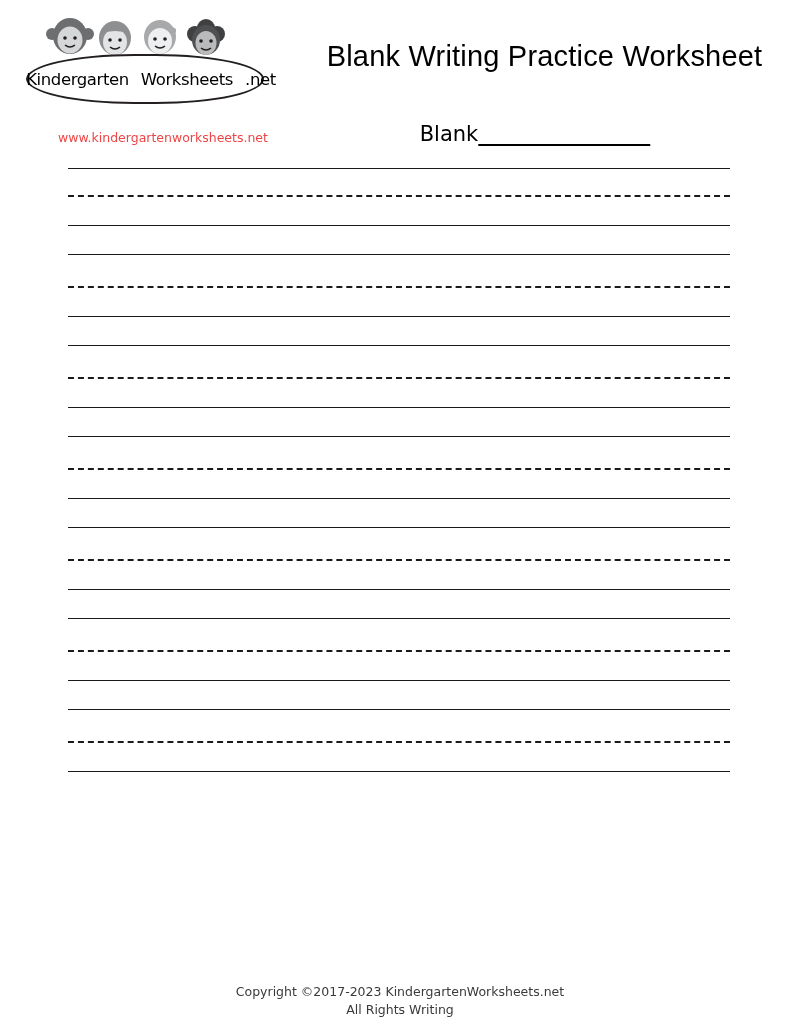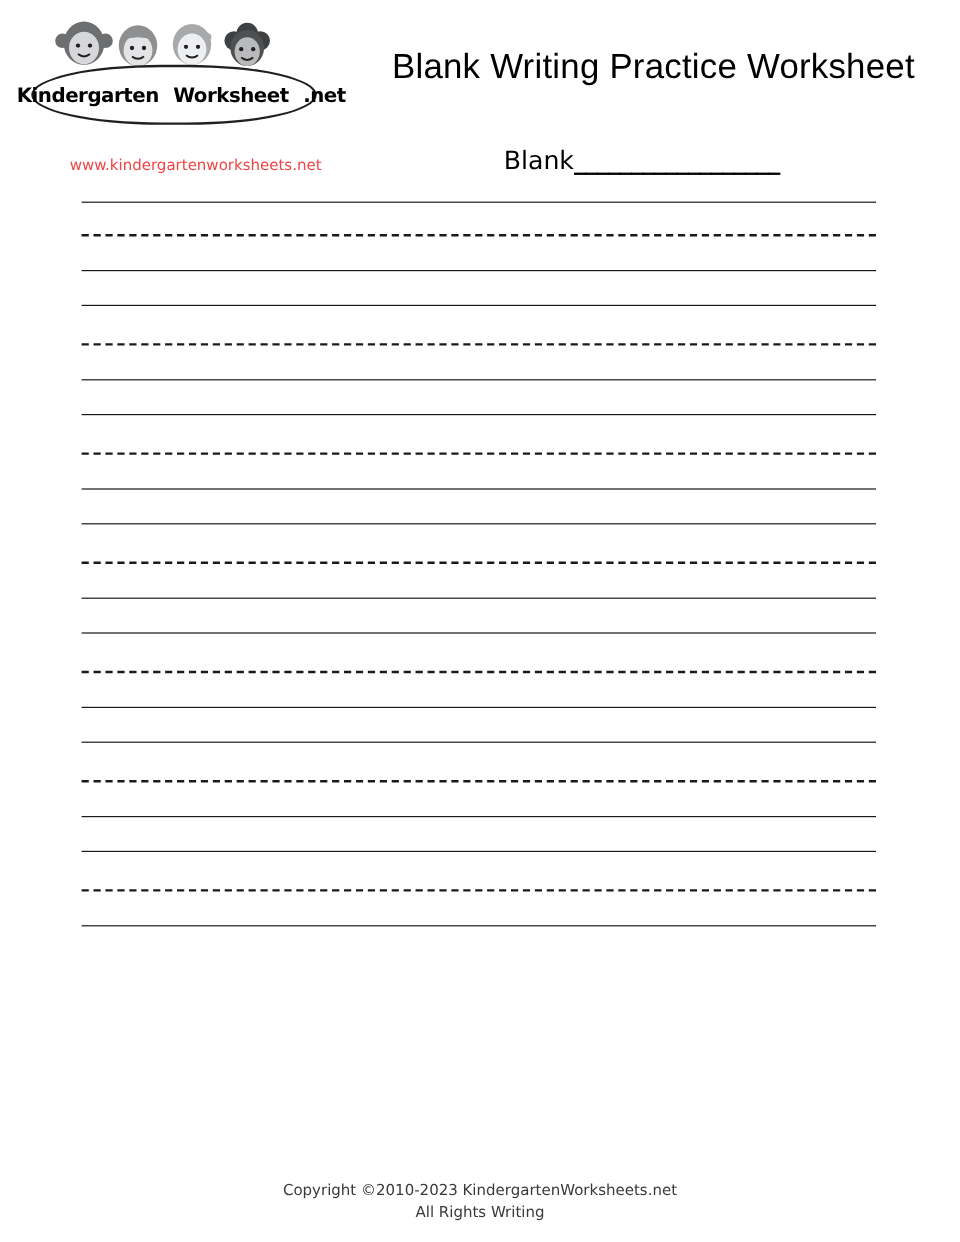--- a/index.html
+++ b/index.html
@@ -62,21 +62,21 @@
     width: 238px;
     height: 50px;
     display: flex;
     align-items: center;
     justify-content: center;
     font-family: "DejaVu Sans", sans-serif;
     font-size: 16.5px;
     letter-spacing: -0.4px;
     white-space: nowrap;
   }
-  .logo-text .bold { font-weight: bold; margin-left: 12px; }
+  .logo-text .bold { font-weight: normal; margin-left: 12px; }
 
   .logo-url {
     position: absolute;
     left: 20px;
     top: 116px;
     width: 250px;
     text-align: center;
     font-size: 12.5px;
     color: #ef4444;
     font-family: "DejaVu Sans", sans-serif;
@@ -190,21 +190,21 @@
           <ellipse cx="166" cy="29" rx="10.5" ry="12" fill="#b9babc"></ellipse>
           <circle cx="161" cy="27" r="1.8" fill="#231f20"></circle>
           <circle cx="171" cy="27" r="1.8" fill="#231f20"></circle>
           <path d="M161 34 q5 4 10 0" stroke="#231f20" stroke-width="1.6" fill="none"></path>
         </g>
       </svg>
 
       <div class="logo-plate"></div>
       <div class="logo-text">
         <span class="bold">Kindergarten</span>
-          <span class="bold">Worksheet</span>
+          <span class="bold">Worksheets</span>
           <span class="bold">.net</span>
       </div>
     </div>
 
     <div class="logo-url">www.kindergartenworksheets.net</div>
   </div>
 
   <div class="title">Blank Writing Practice Worksheet</div>
 
   <div class="name-row">
@@ -271,15 +271,15 @@
   <div class="sp-3"></div>
 
   <div class="group">
     <div class="line dashed"></div>
     <div class="sp-2"></div>
     <div class="line"></div>
   </div>
 </div>
 
 <div class="footer">
-  <div>Copyright ©2010-2023 KindergartenWorksheets.net</div>
+  <div>Copyright ©2017-2023 KindergartenWorksheets.net</div>
   <div>All Rights Writing</div>
 </div>
 
 </body></html>

